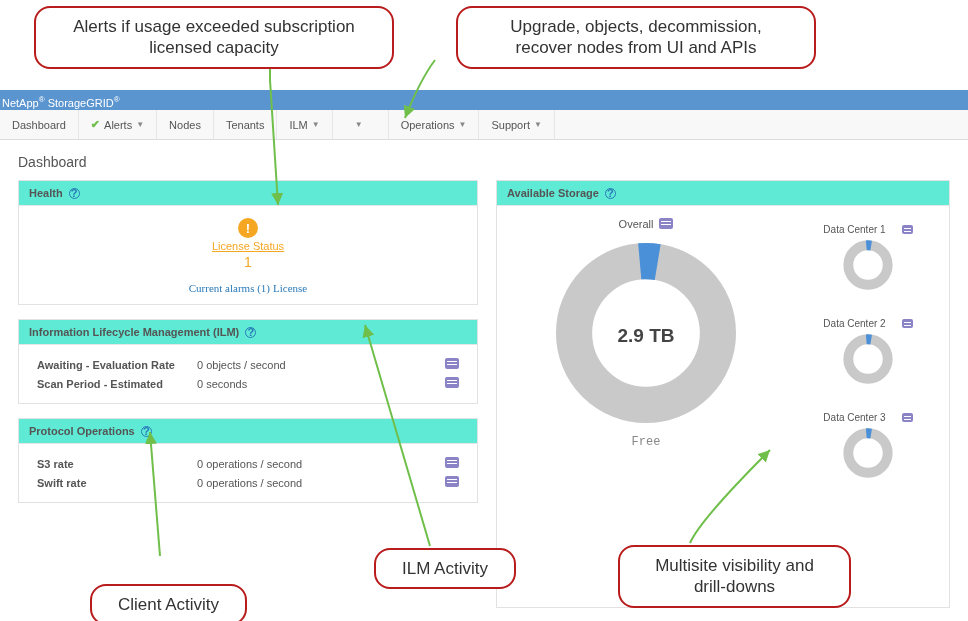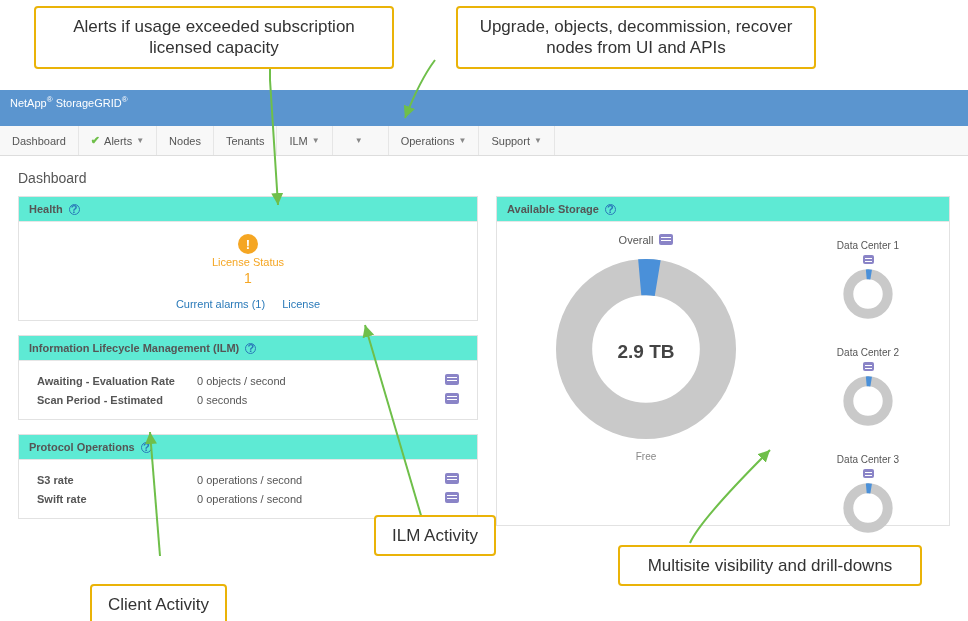--- a/index.html
+++ b/index.html
@@ -11,23 +11,23 @@
     background: #fff;
     width: 968px;
     height: 621px;
     position: relative;
     overflow: hidden;
   }
   .top-spacer { height: 90px; }
   .brandbar {
     background: #5b95cf;
     color: #fff;
-    height: 36px;
+    height: 20px;
     line-height: 20px;
-    padding: 0 10px;
+    padding: 0 2px;
     font-size: 11px;
   }
   .brandbar sup { font-size: 8px; }
   .navbar {
     display: flex;
     border-bottom: 1px solid #ddd;
     background: #f8f8f8;
     height: 30px;
     align-items: stretch;
   }
@@ -82,76 +82,76 @@
   }
   .panel-body { padding: 10px 12px; }
   .health-body { text-align:center; padding: 12px 0 10px;}
   .alert-badge {
     width: 20px; height: 20px; border-radius: 50%;
     background: #f5a623;
     color:#fff; display:inline-flex; align-items:center; justify-content:center;
     font-weight:bold; font-size:13px;
     margin: 0 auto 2px;
   }
-  .alert-label { color:#f5a623; font-size:11px; }
+  .alert-label { color:#f5a623; font-size:11px;text-decoration:underline; }
   .alert-count { color:#f5a623; font-size:14px; margin-top:2px;}
   .health-links {
     margin-top: 12px;
     font-size: 11px;
     color:#2a7ab9;
     text-align:center;
   }
-  .health-links span { margin: 0 7px; cursor:pointer;}
+  .health-links span { margin: 0 0; cursor:pointer;font-family:Liberation Serif, serif;}
   table.metrics { width:100%; font-size:11px; border-collapse:collapse;}
   table.metrics td { padding: 3px 6px; color:#555;}
   table.metrics td:first-child { font-weight:bold; width: 160px;}
   .chart-icon {
     display:inline-block; width:14px; height:11px;
     background:#8a84c7; border-radius:2px;
     position:relative;
   }
   .chart-icon::after{
     content:""; position:absolute; left:2px; right:2px; top:3px; height:1px; background:#fff;
   }
   .chart-icon::before{
     content:""; position:absolute; left:2px; right:2px; top:6px; height:1px; background:#fff;
   }
   .storage-body { display:flex; align-items:flex-start; padding: 12px 16px 20px; gap: 24px;}
   .overall-wrap { flex: 1; text-align:center;}
   .overall-title { font-size:11px; color:#555; margin-bottom:8px; display:flex; justify-content:center; align-items:flex-start; gap:6px;}
   .used-label {font-size:9px; color:#4a90d9; margin-bottom:2px;}
-  .free-label {font-size:10px; color:#888; margin-top:4px;}
+  .free-label {font-size:12px; color:#888; margin-top:4px;font-family:Liberation Mono, monospace;}
   .dc-col { width: 130px; display:flex; flex-direction:column; gap: 24px; padding-top: 6px;}
   .dc-item { text-align:center;}
-  .dc-title { font-size:10px; color:#555; margin-bottom:4px; display:flex; justify-content:center; align-items:center; gap:4px;flex-direction:column;}
+  .dc-title { font-size:10px; color:#555; margin-bottom:4px; display:flex; justify-content:center; align-items:center; gap:16px;}
   .callout {
     position: absolute;
-    border: 2px solid #eab308;
-    border-radius: 4px;
+    border: 2px solid #b91c1c;
+    border-radius: 16px;
     background: #fff;
-    padding: 8px 16px;
+    padding: 8px 26px;
     font-size: 17px;
     color: #333;
     z-index: 20;
     text-align:center;
     line-height:1.25;
   }
   svg.arrows { position:absolute; top:0; left:0; width:968px; height:621px; z-index:15; pointer-events:none;}
   .donut-big { width: 190px; height: 190px; }
   .donut-small { width: 52px; height: 52px; }
-  .panel.tall { height: 330px;}
+  .panel.tall { height: 428px;}
 </style>
 </head>
 <body>
 
 <div class="callout" style="left:34px; top:6px; width:360px;">Alerts if usage exceeded subscription licensed capacity</div>
 <div class="callout" style="left:456px; top:6px; width:360px;">Upgrade, objects, decommission, recover nodes from UI and APIs</div>
 <div class="callout" style="left:90px; top:584px;">Client Activity</div>
-<div class="callout" style="left:374px; top:515px;">ILM Activity</div>
-<div class="callout" style="left:618px; top:545px; width:304px;">Multisite visibility and drill-downs</div>
+<div class="callout" style="left:374px; top:548px;">ILM Activity</div>
+<div class="callout" style="left:618px; top:545px; width:233px;">Multisite visibility and drill-downs</div>
 
 <svg class="arrows">
   <defs>
     <marker id="arr" markerWidth="8" markerHeight="8" refX="6" refY="3" orient="auto">
       <path d="M0,0 L6,3 L0,6 Z" fill="#6fbf4a"></path>
     </marker>
   </defs>
 
   <path d="M 270 60 L 270 80 L 278 205" stroke="#6fbf4a" stroke-width="2" fill="none" marker-end="url(#arr)"></path>
 

